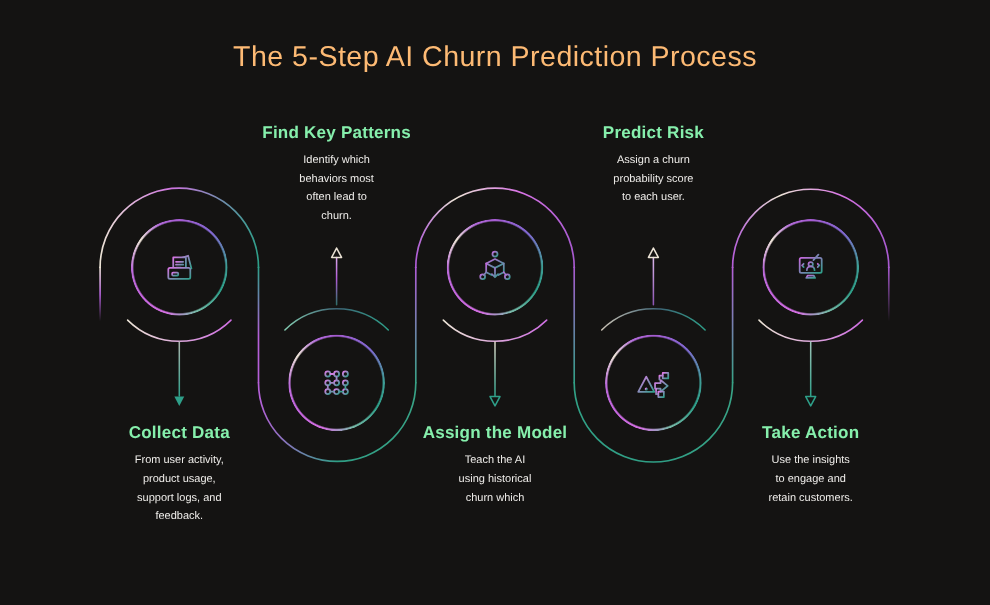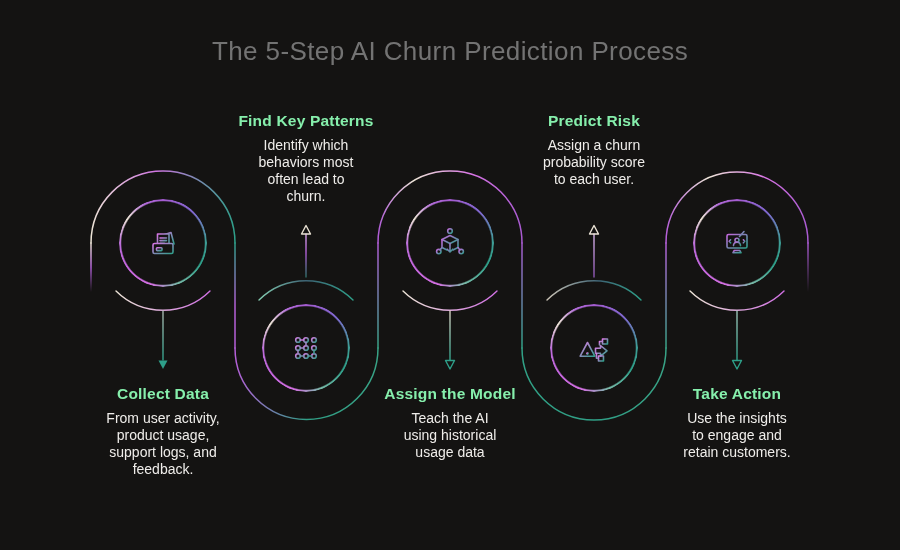--- a/index.html
+++ b/index.html
@@ -3,40 +3,40 @@
 <meta charset="utf-8">
 <style>
   html,body{margin:0;padding:0;background:#0d0c0c;}
   .canvas{
     position:relative;width:900px;height:550px;overflow:hidden;
     background:#141312;
     font-family:"Liberation Sans", sans-serif;
   }
   .page-title{
     position:absolute;left:0;right:0;top:36px;margin:0;
-    text-align:center;color:#737373;font-size:26px;font-weight:500;
+    text-align:center;color:#fdba74;font-size:26px;font-weight:500;
     letter-spacing:0.4px;
   }
   .flow-svg{position:absolute;left:0;top:0;}
   .ring{position:absolute;width:88px;height:88px;display:flex;align-items:center;justify-content:center;}
   .ring::before{
     content:"";position:absolute;inset:0;border-radius:50%;
     background:conic-gradient(from 0deg,
       #a55cd0 0deg,#7f68cf 45deg,#3f9d96 88deg,#2e9f89 120deg,#79b9a8 160deg,
       #d470e2 196deg,#c466de 235deg,#bb6cda 268deg,#ece4d6 305deg,#b06ad8 335deg,#a55cd0 360deg);
     -webkit-mask:radial-gradient(closest-side, transparent calc(100% - 2.8px), #000 calc(100% - 1.5px));
     mask:radial-gradient(closest-side, transparent calc(100% - 2.8px), #000 calc(100% - 1.5px));
   }
   .ring svg{position:relative;}
   .step-text{
     position:absolute;width:186px;transform:translateX(-50%);
     text-align:center;color:#efedea;
   }
   .step-heading{font-size:15.5px;font-weight:700;color:#86efac;margin-bottom:7px;letter-spacing:0.2px;}
-  .step-desc{font-size:14px;font-weight:400;line-height:17px;white-space:pre-line;}
+  .step-desc{font-size:10px;font-weight:400;line-height:17px;white-space:pre-line;}
 </style>
 </head>
 <body>
 
 <div class="canvas">
 
   <h1 class="page-title">The 5-Step AI Churn Prediction Process</h1>
 
   <svg class="flow-svg" width="900" height="550" viewBox="0 0 900 550">
     <defs>
@@ -305,21 +305,21 @@
     <div class="step-desc">Identify which
 behaviors most
 often lead to
 churn.</div>
   </div>
 
   <div class="step-text" style="left:450px;top:385px;">
     <div class="step-heading">Assign the Model</div>
     <div class="step-desc">Teach the AI
 using historical
-usage data</div>
+churn which</div>
   </div>
 
   <div class="step-text" style="left:594px;top:112px;">
     <div class="step-heading">Predict Risk</div>
     <div class="step-desc">Assign a churn
 probability score
 to each user.</div>
   </div>
 
   <div class="step-text" style="left:737px;top:385px;text-align:center;">

